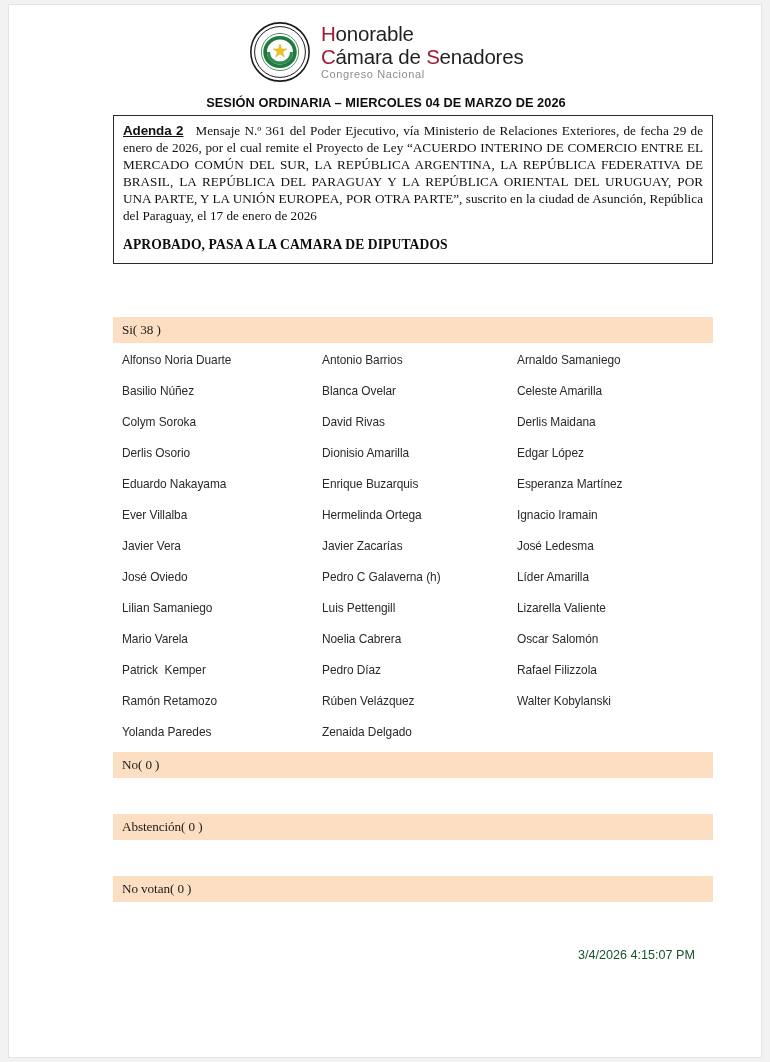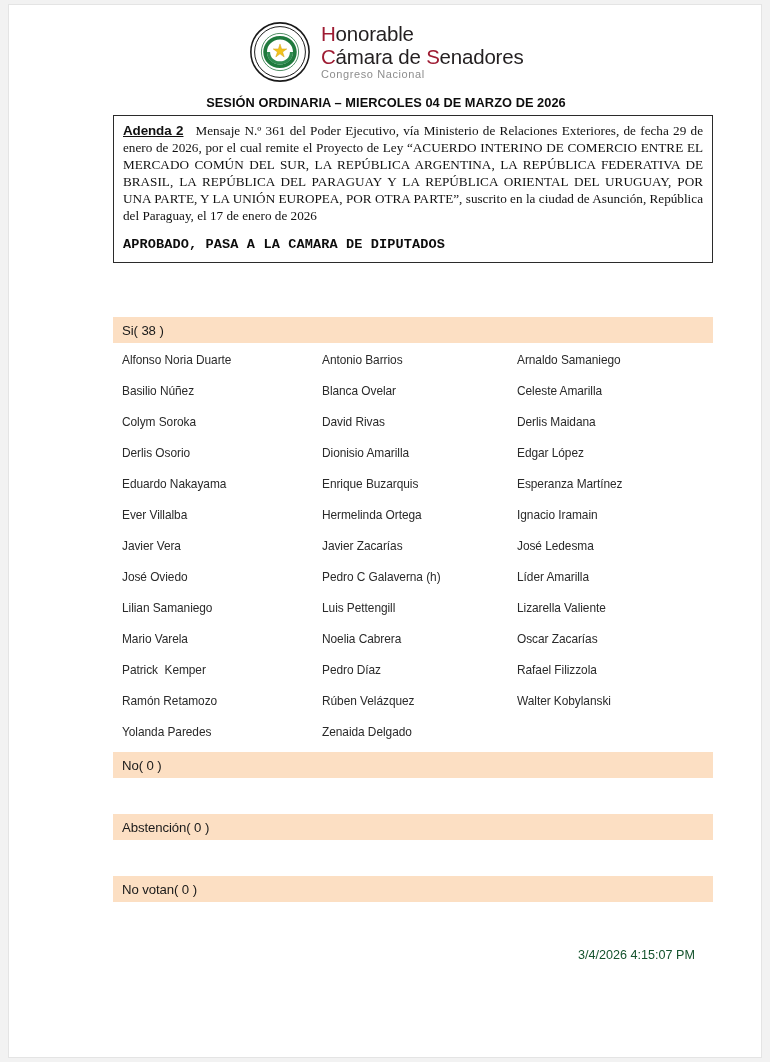--- a/index.html
+++ b/index.html
@@ -96,39 +96,40 @@
   }
   .adenda-label {
     font-family: "Liberation Sans", sans-serif;
     font-weight: bold;
     text-decoration: underline;
     font-size: 13.4px;
     letter-spacing: -0.1px;
   }
   .adenda-gap { display: inline-block; width: 12px; }
   .adenda-result {
-    font-family: Liberation Mono, monospace;
+    font-family: Liberation Serif, serif;
     font-weight: bold;
     font-size: 13.6px;
     color: #0d0d0d;
     margin: 13px 0 2px 0;
     letter-spacing: 0.1px;
   }
 
   
   .vote-band {
     position: absolute;
     left: 104px;
     width: 600px;
     height: 26px;
     background: #fcdfc3;
     display: flex;
     align-items: center;
     box-sizing: border-box;
     padding-left: 9px;
+    font-family: Liberation Serif, serif;
   }
   .vote-band span {
     font-size: 13.2px;
     color: #1a1a1a;
     letter-spacing: -0.1px;
   }
 
   .names-grid {
     position: absolute;
     left: 104px;
@@ -238,21 +239,21 @@
       <div class="name-cell">Javier Zacarías</div>
       <div class="name-cell">José Ledesma</div>
       <div class="name-cell">José Oviedo</div>
       <div class="name-cell">Pedro C Galaverna (h)</div>
       <div class="name-cell">Líder Amarilla</div>
       <div class="name-cell">Lilian Samaniego</div>
       <div class="name-cell">Luis Pettengill</div>
       <div class="name-cell">Lizarella Valiente</div>
       <div class="name-cell">Mario Varela</div>
       <div class="name-cell">Noelia Cabrera</div>
-      <div class="name-cell">Oscar Zacarías</div>
+      <div class="name-cell">Oscar Salomón</div>
       <div class="name-cell">Patrick  Kemper</div>
       <div class="name-cell">Pedro Díaz</div>
       <div class="name-cell">Rafael Filizzola</div>
       <div class="name-cell">Ramón Retamozo</div>
       <div class="name-cell">Rúben Velázquez</div>
       <div class="name-cell">Walter Kobylanski</div>
       <div class="name-cell">Yolanda Paredes</div>
       <div class="name-cell">Zenaida Delgado</div>
     </div>
 

